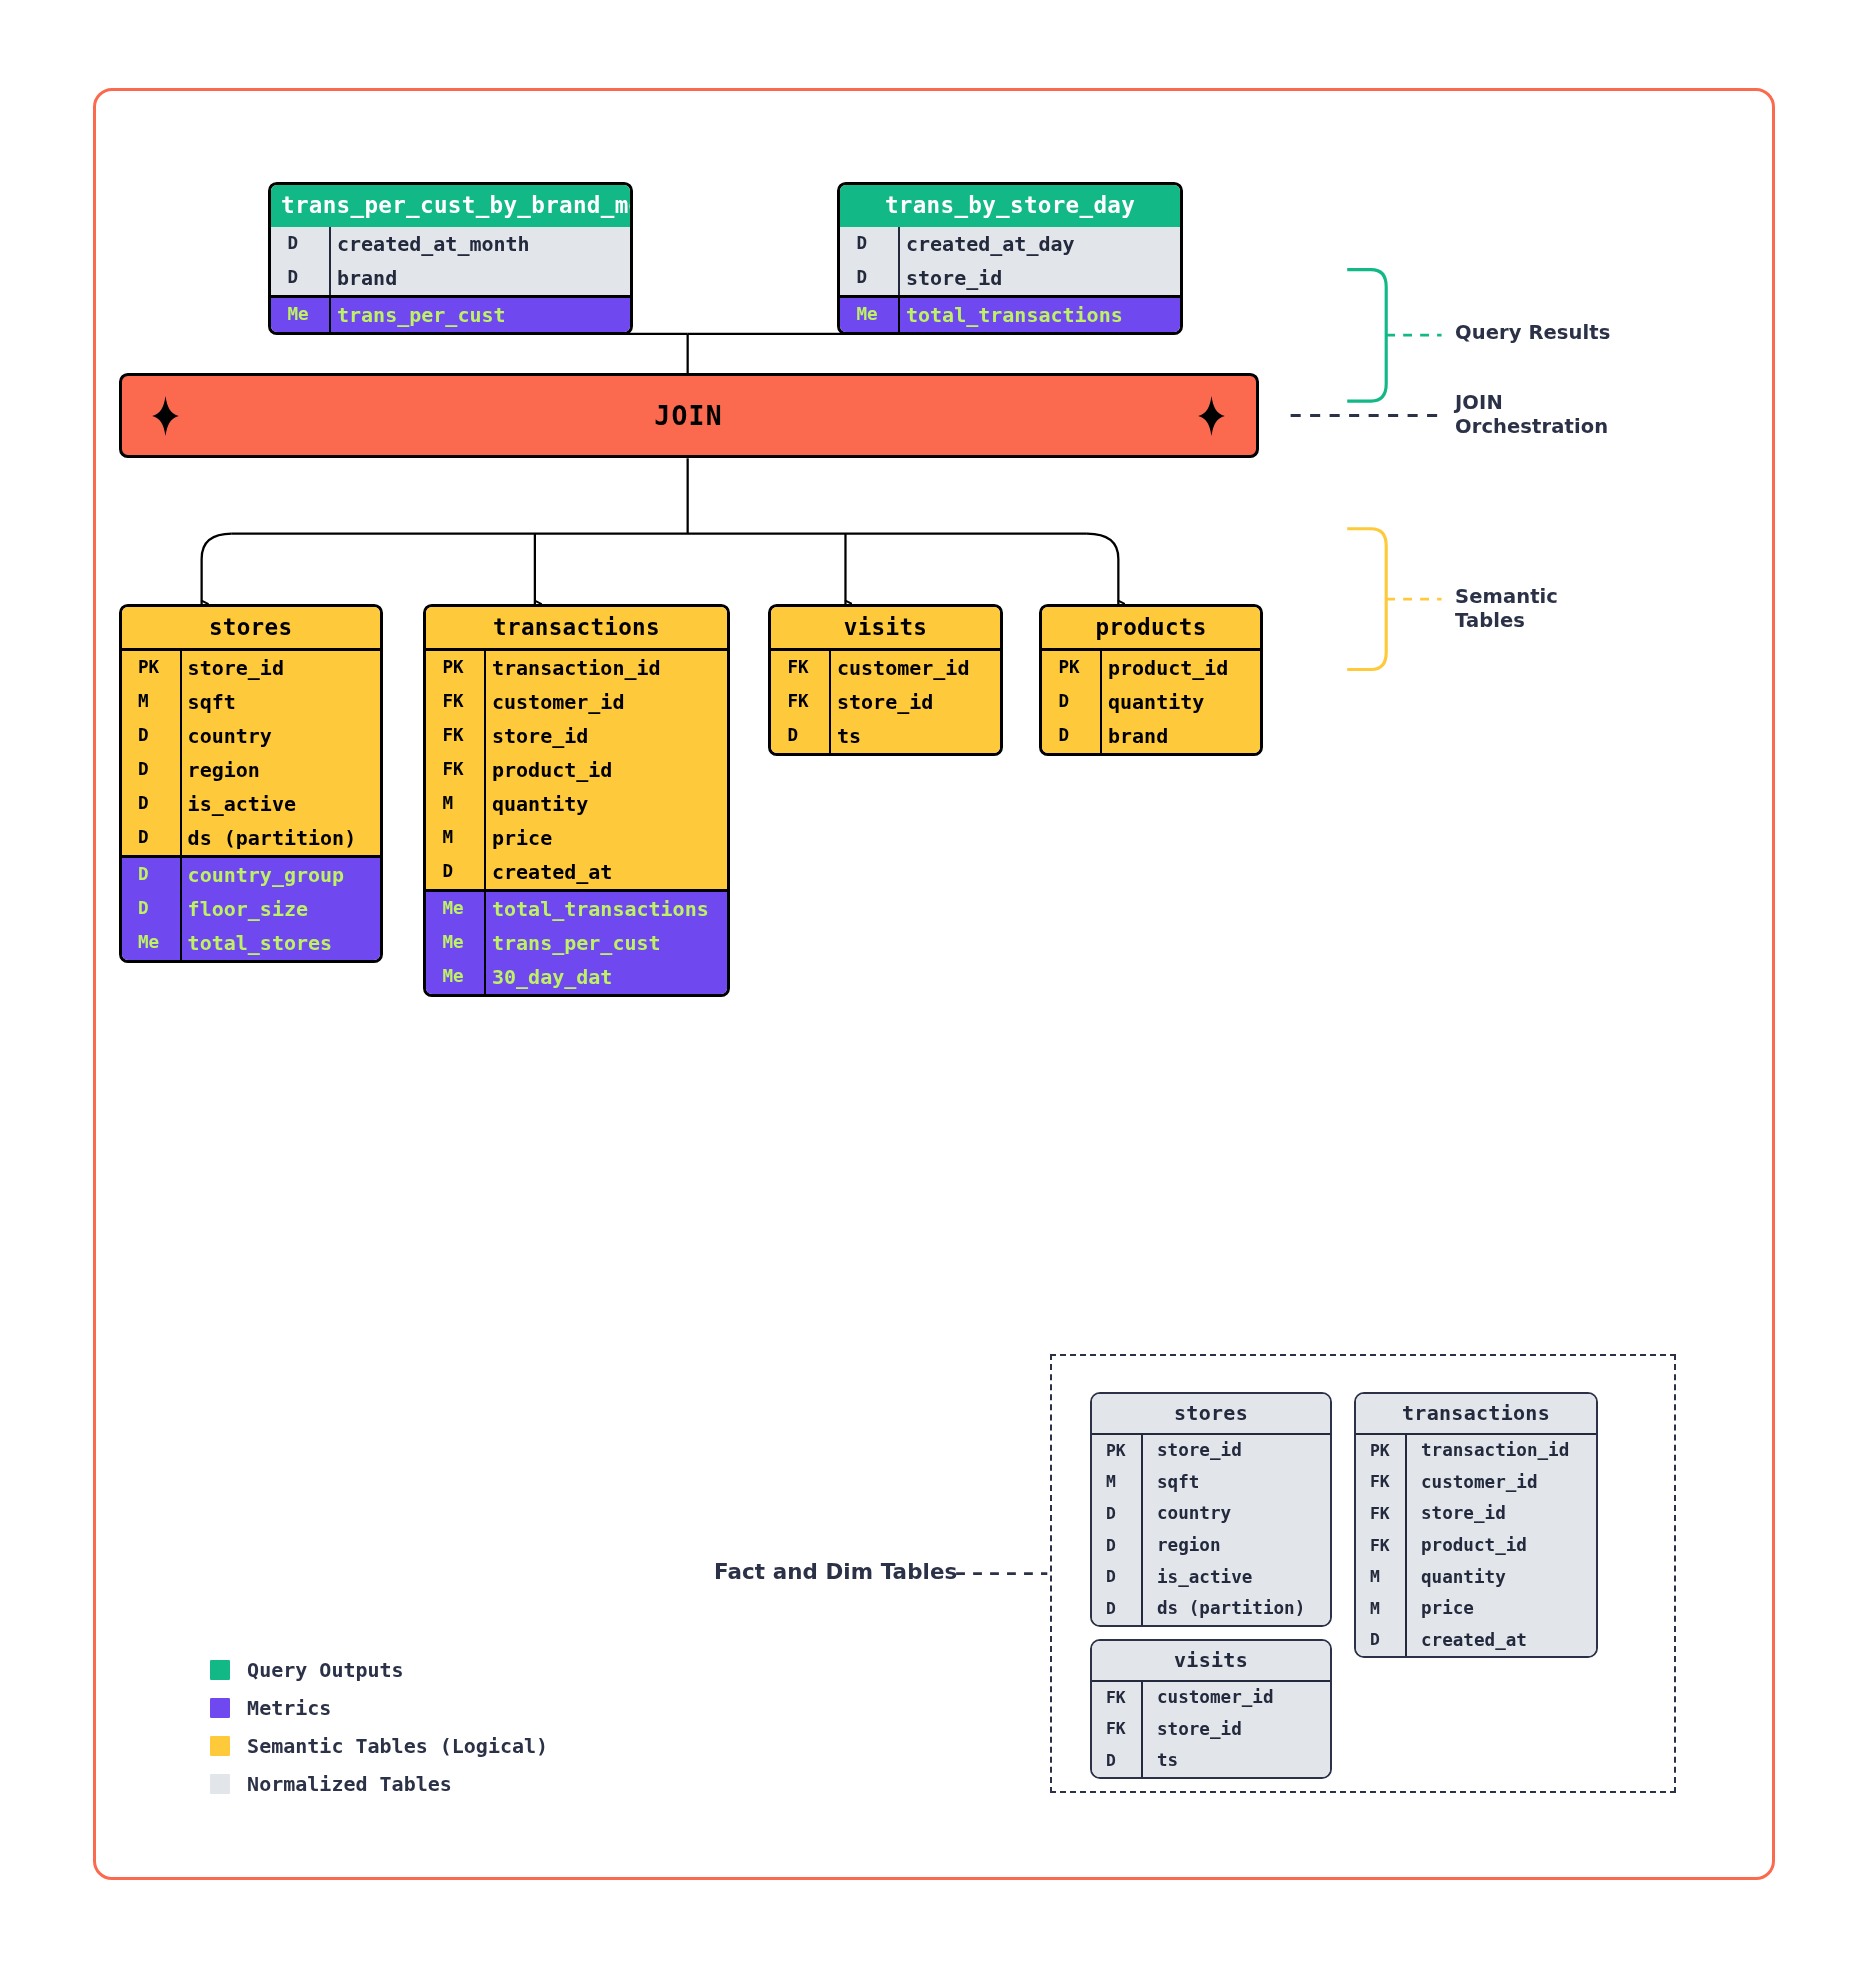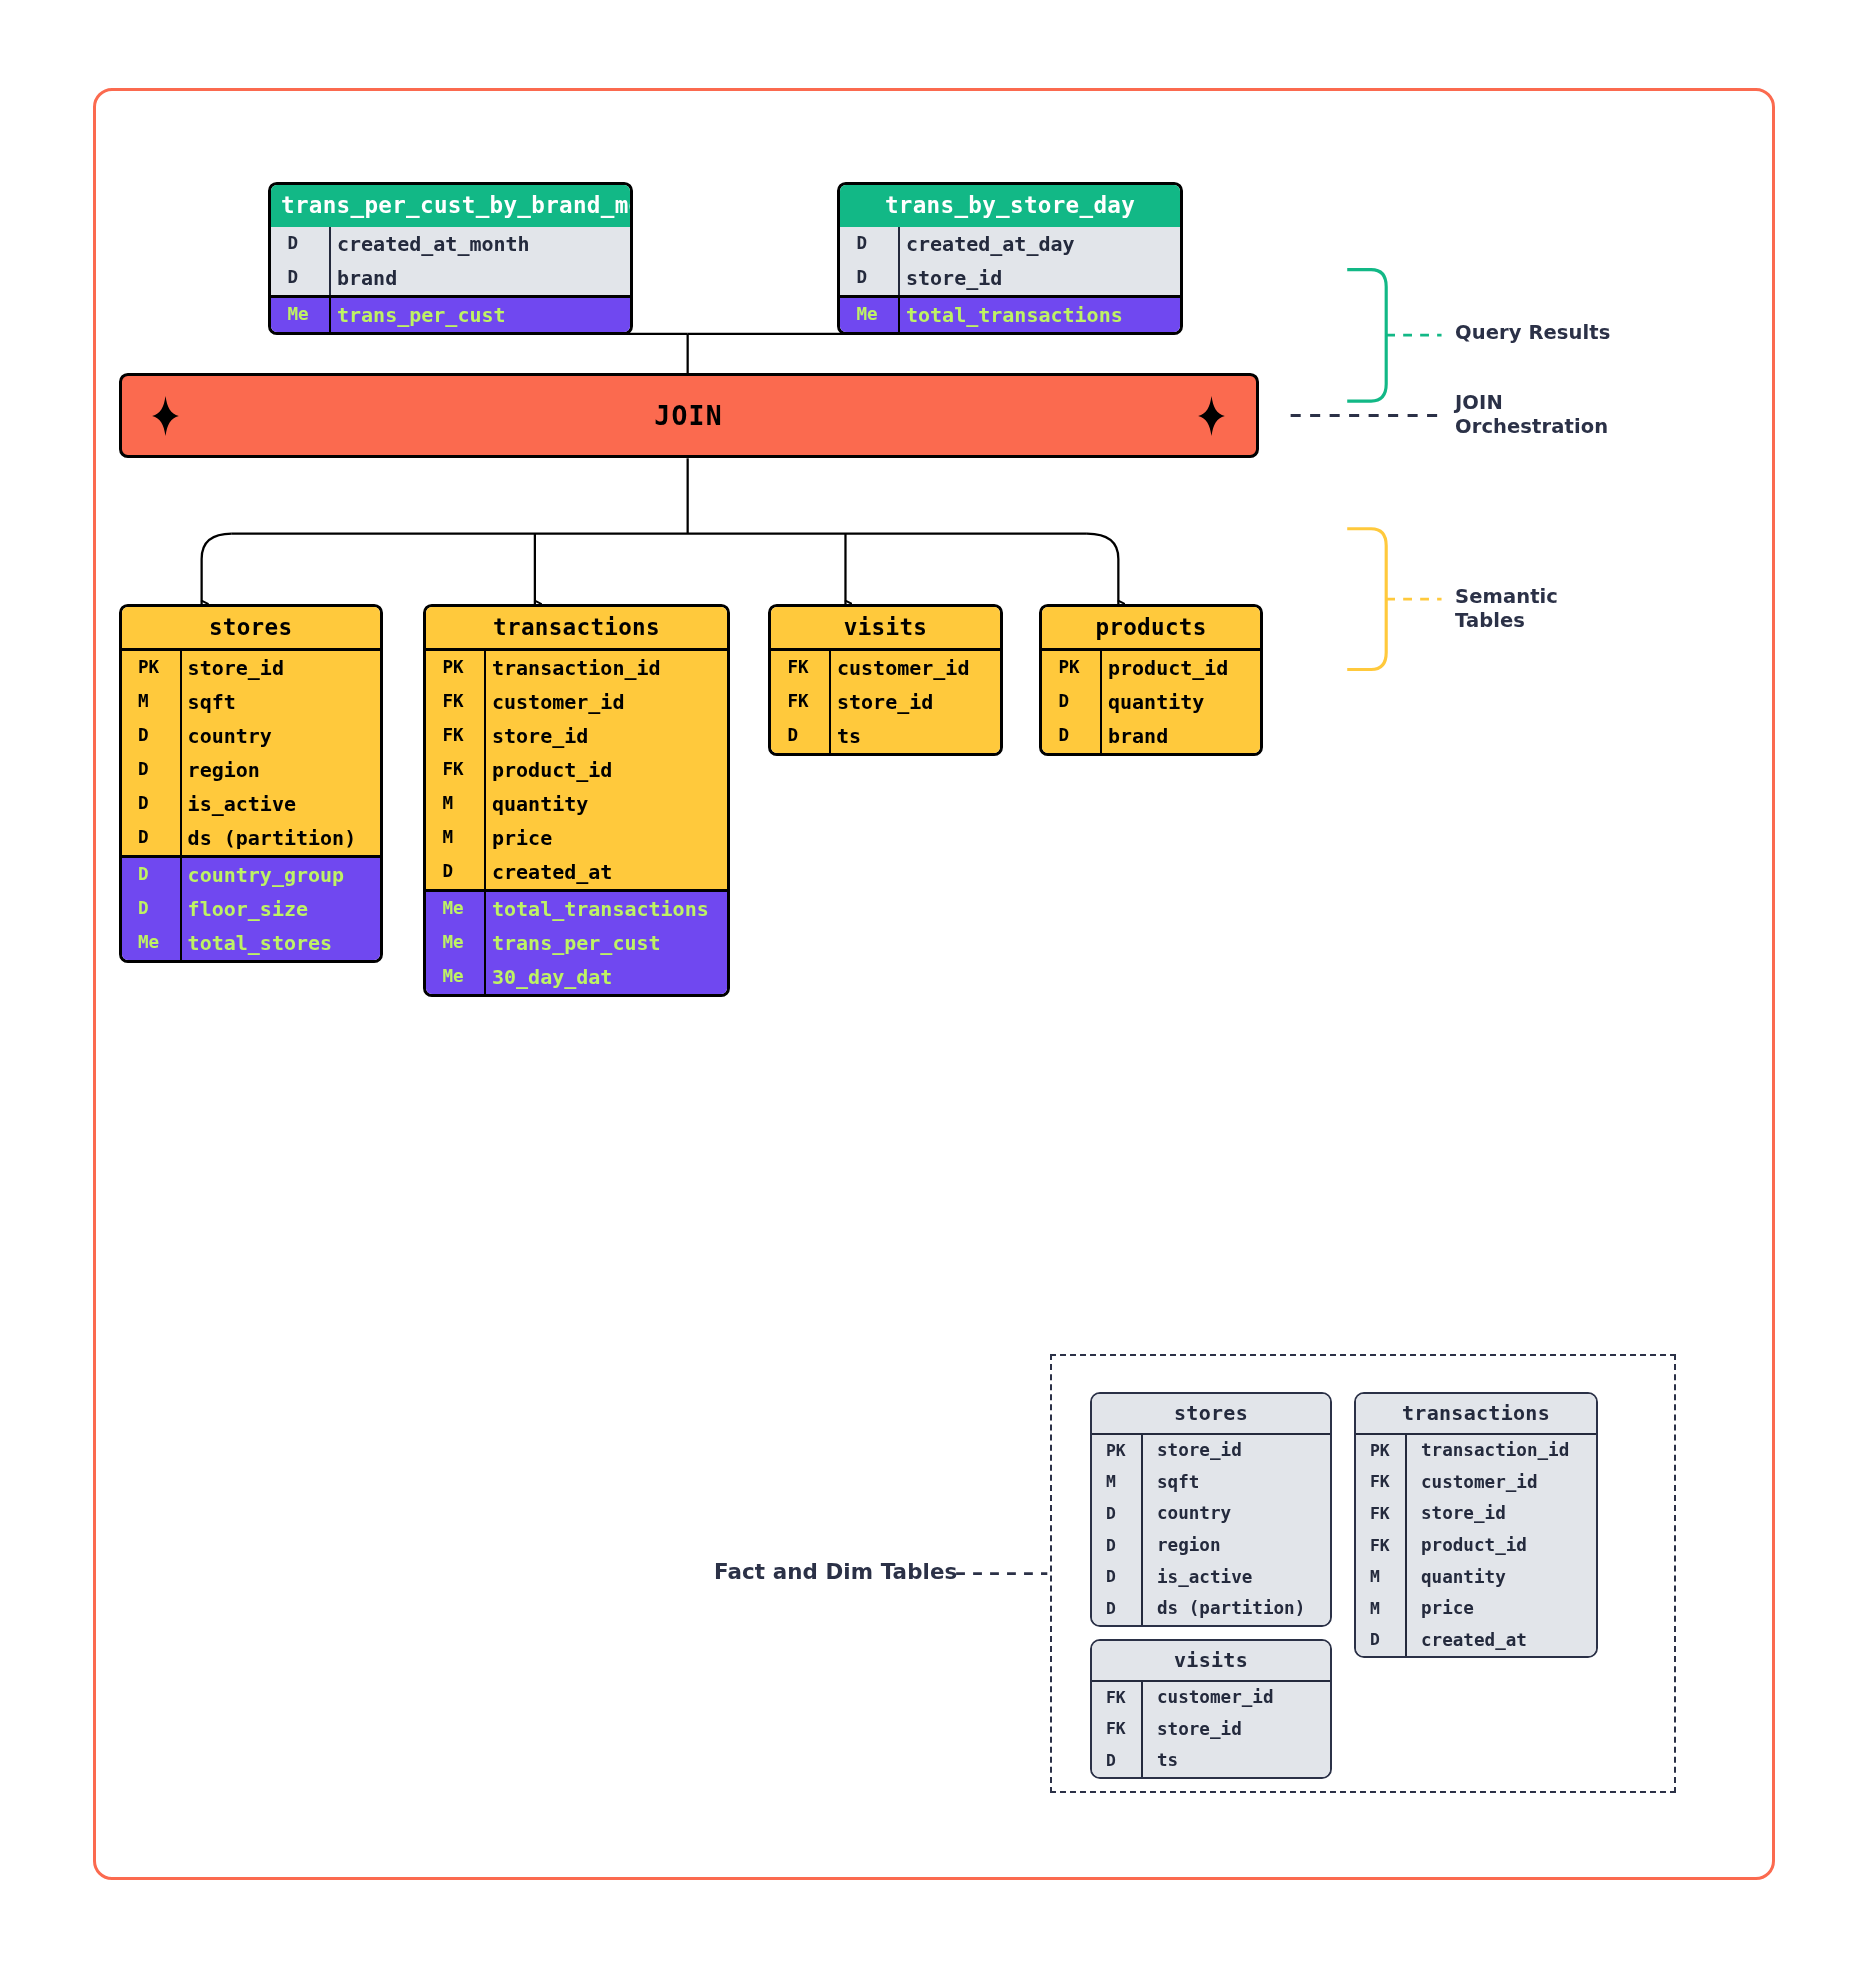--- a/index.html
+++ b/index.html
@@ -481,16 +481,34 @@
             <span class="k" style="width:49px;font-size:16.4px;padding-left:14px;">FK</span>
             <span class="v divcol" style="padding-left:14px;">store_id</span>
           </div>
         <div class="row" style="font-size:17.6px;">
             <span class="k" style="width:49px;font-size:16.4px;padding-left:14px;">D</span>
             <span class="v divcol" style="padding-left:14px;">ts</span>
           </div>
       </div>
     </div>
 
+    <div id="legend">
+      <div class="legend-row">
+        <span class="swatch" style="background:#12b886;"></span>
+        <span class="legend-label">Query Outputs</span>
+      </div>
+      <div class="legend-row">
+        <span class="swatch" style="background:#7048f0;"></span>
+        <span class="legend-label">Metrics</span>
+      </div>
+      <div class="legend-row">
+        <span class="swatch" style="background:#ffc93c;"></span>
+        <span class="legend-label">Semantic Tables (Logical)</span>
+      </div>
+      <div class="legend-row">
+        <span class="swatch" style="background:#e2e5ea;"></span>
+        <span class="legend-label">Normalized Tables</span>
+      </div>
+    </div>
 
   </div>
 </div>
 
 
 </body></html>

